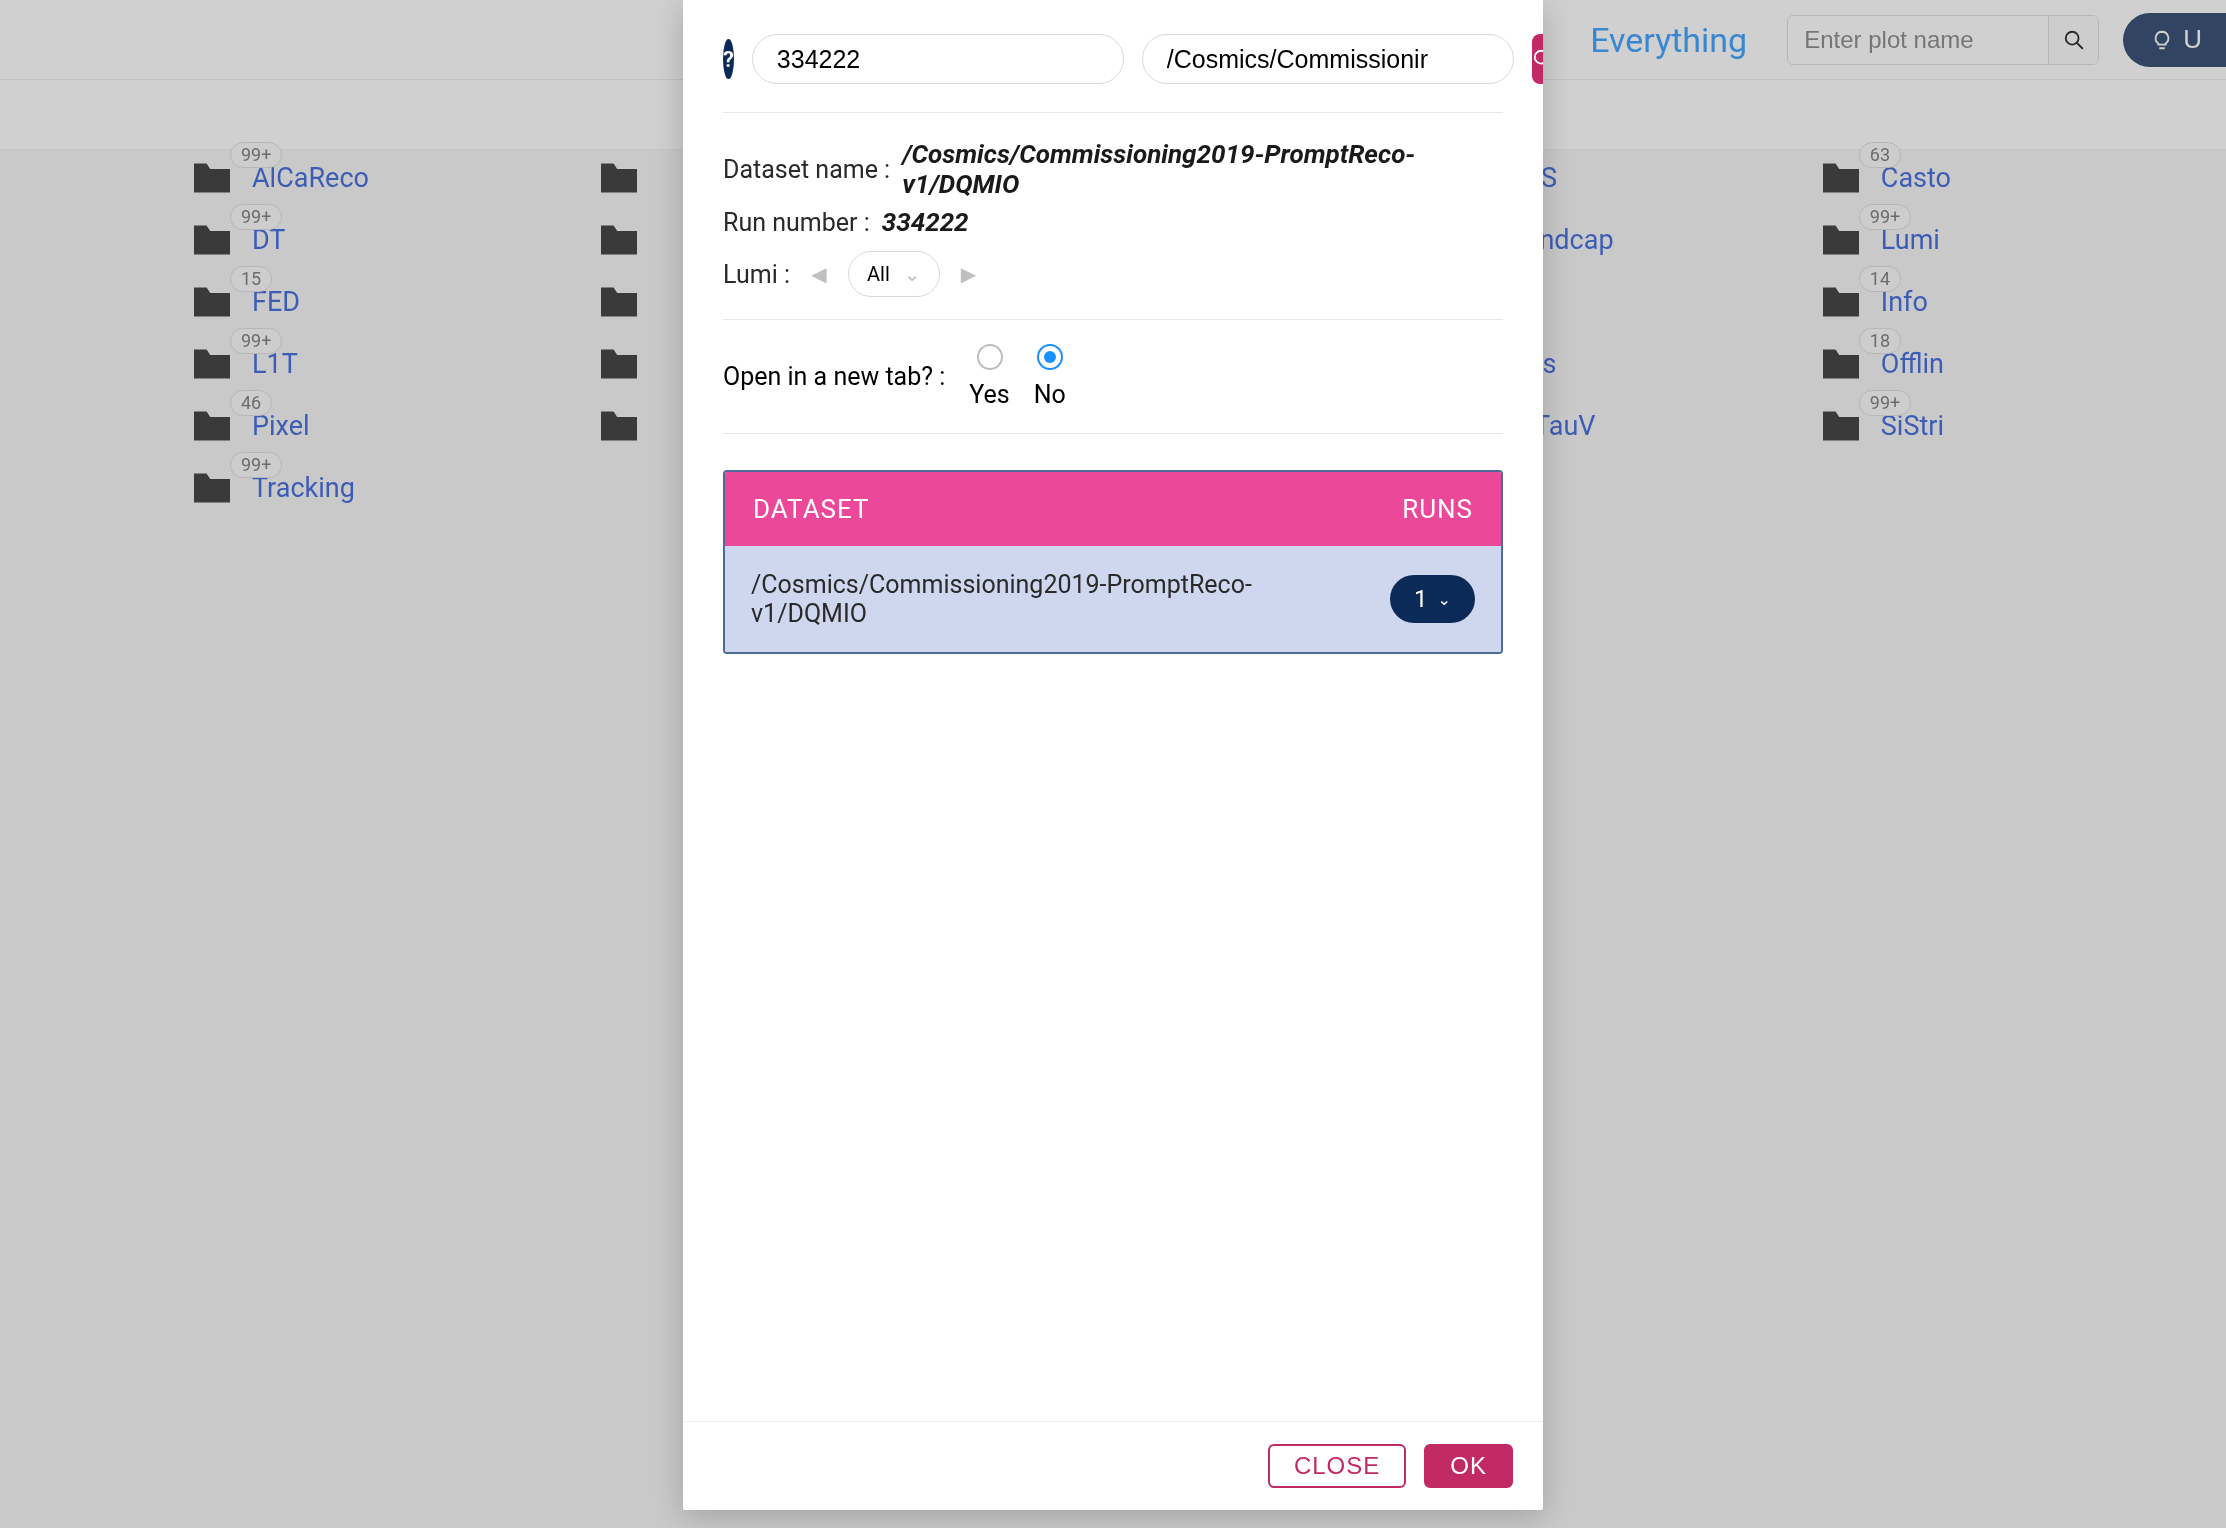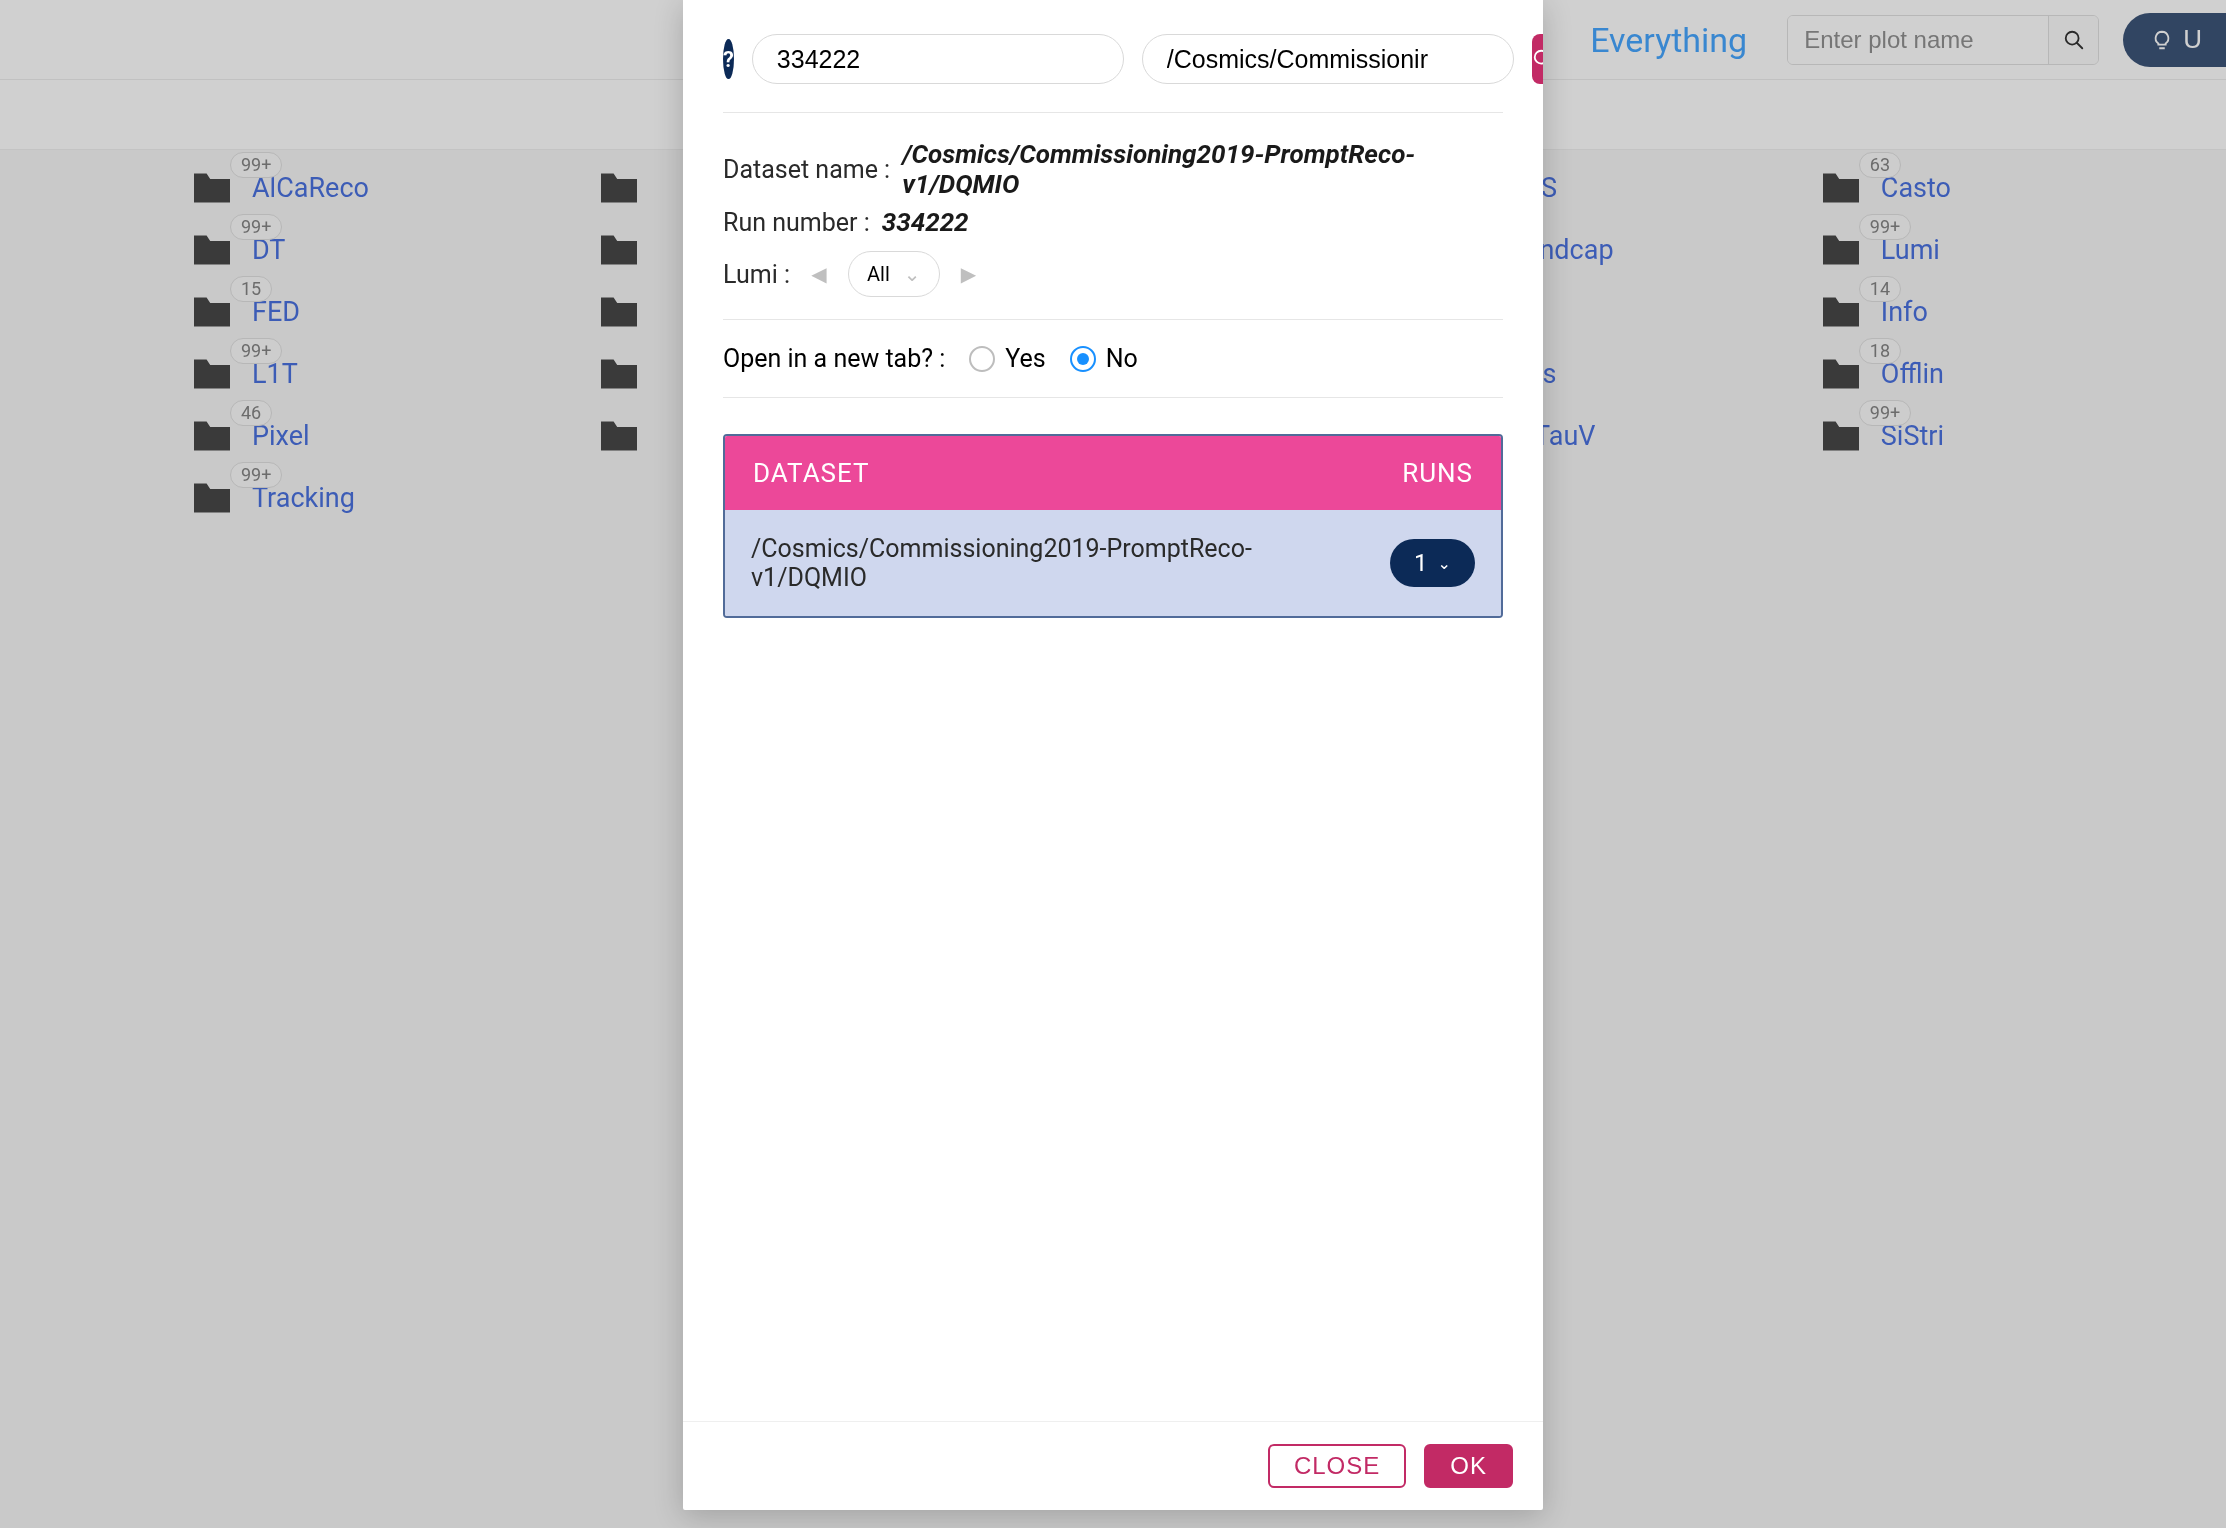--- a/index.html
+++ b/index.html
@@ -79,21 +79,21 @@
 
 .backdrop {
   position: absolute;
   inset: 0;
   background: rgba(120,120,120,0.35);
 }
 
 
 .folder-area {
   position: absolute;
-  top: 150px;
+  top: 140px;
   left: 0;
   right: 0;
   display: flex;
   padding: 20px 0 0 190px;
 }
 .folder-col {
   width: 480px;
   display: flex;
   flex-direction: column;
   gap: 26px;
@@ -240,20 +240,21 @@
   gap: 24px;
   padding: 24px 0;
   border-bottom: 1px solid #e6e6e6;
   font-size: 25px;
 }
 .radio {
   display: flex;
   align-items: center;
   gap: 10px;
   cursor: pointer;
+  flex-direction: column;
 }
 .radio .dot {
   width: 26px;
   height: 26px;
   border: 2px solid #bdbdbd;
   border-radius: 50%;
   display: inline-block;
   position: relative;
 }
 .radio.checked .dot { border-color: #1890ff; }

